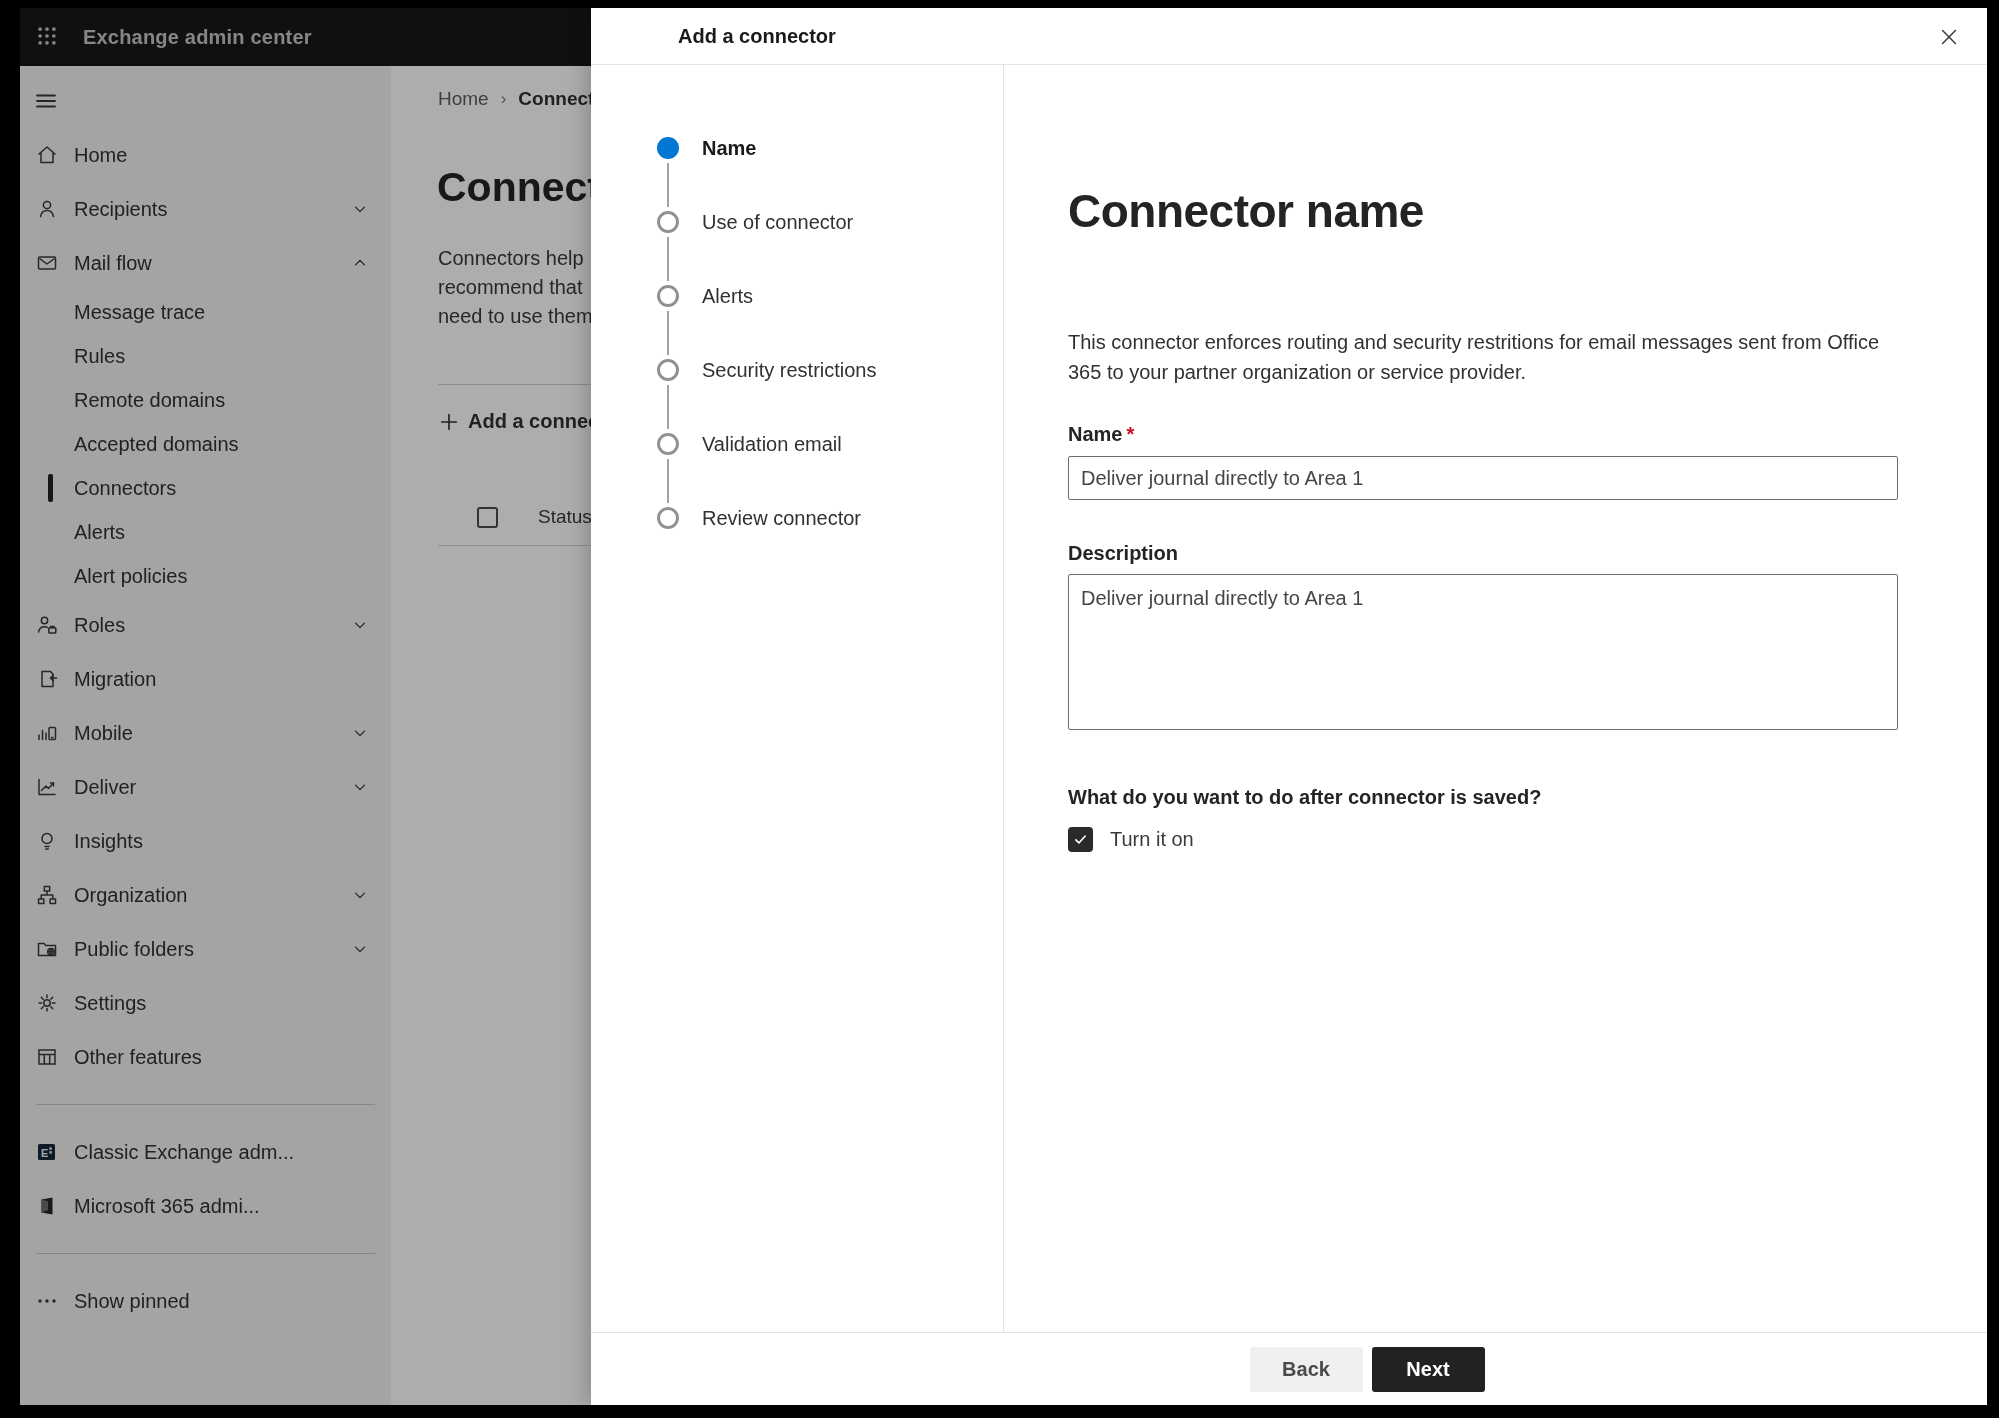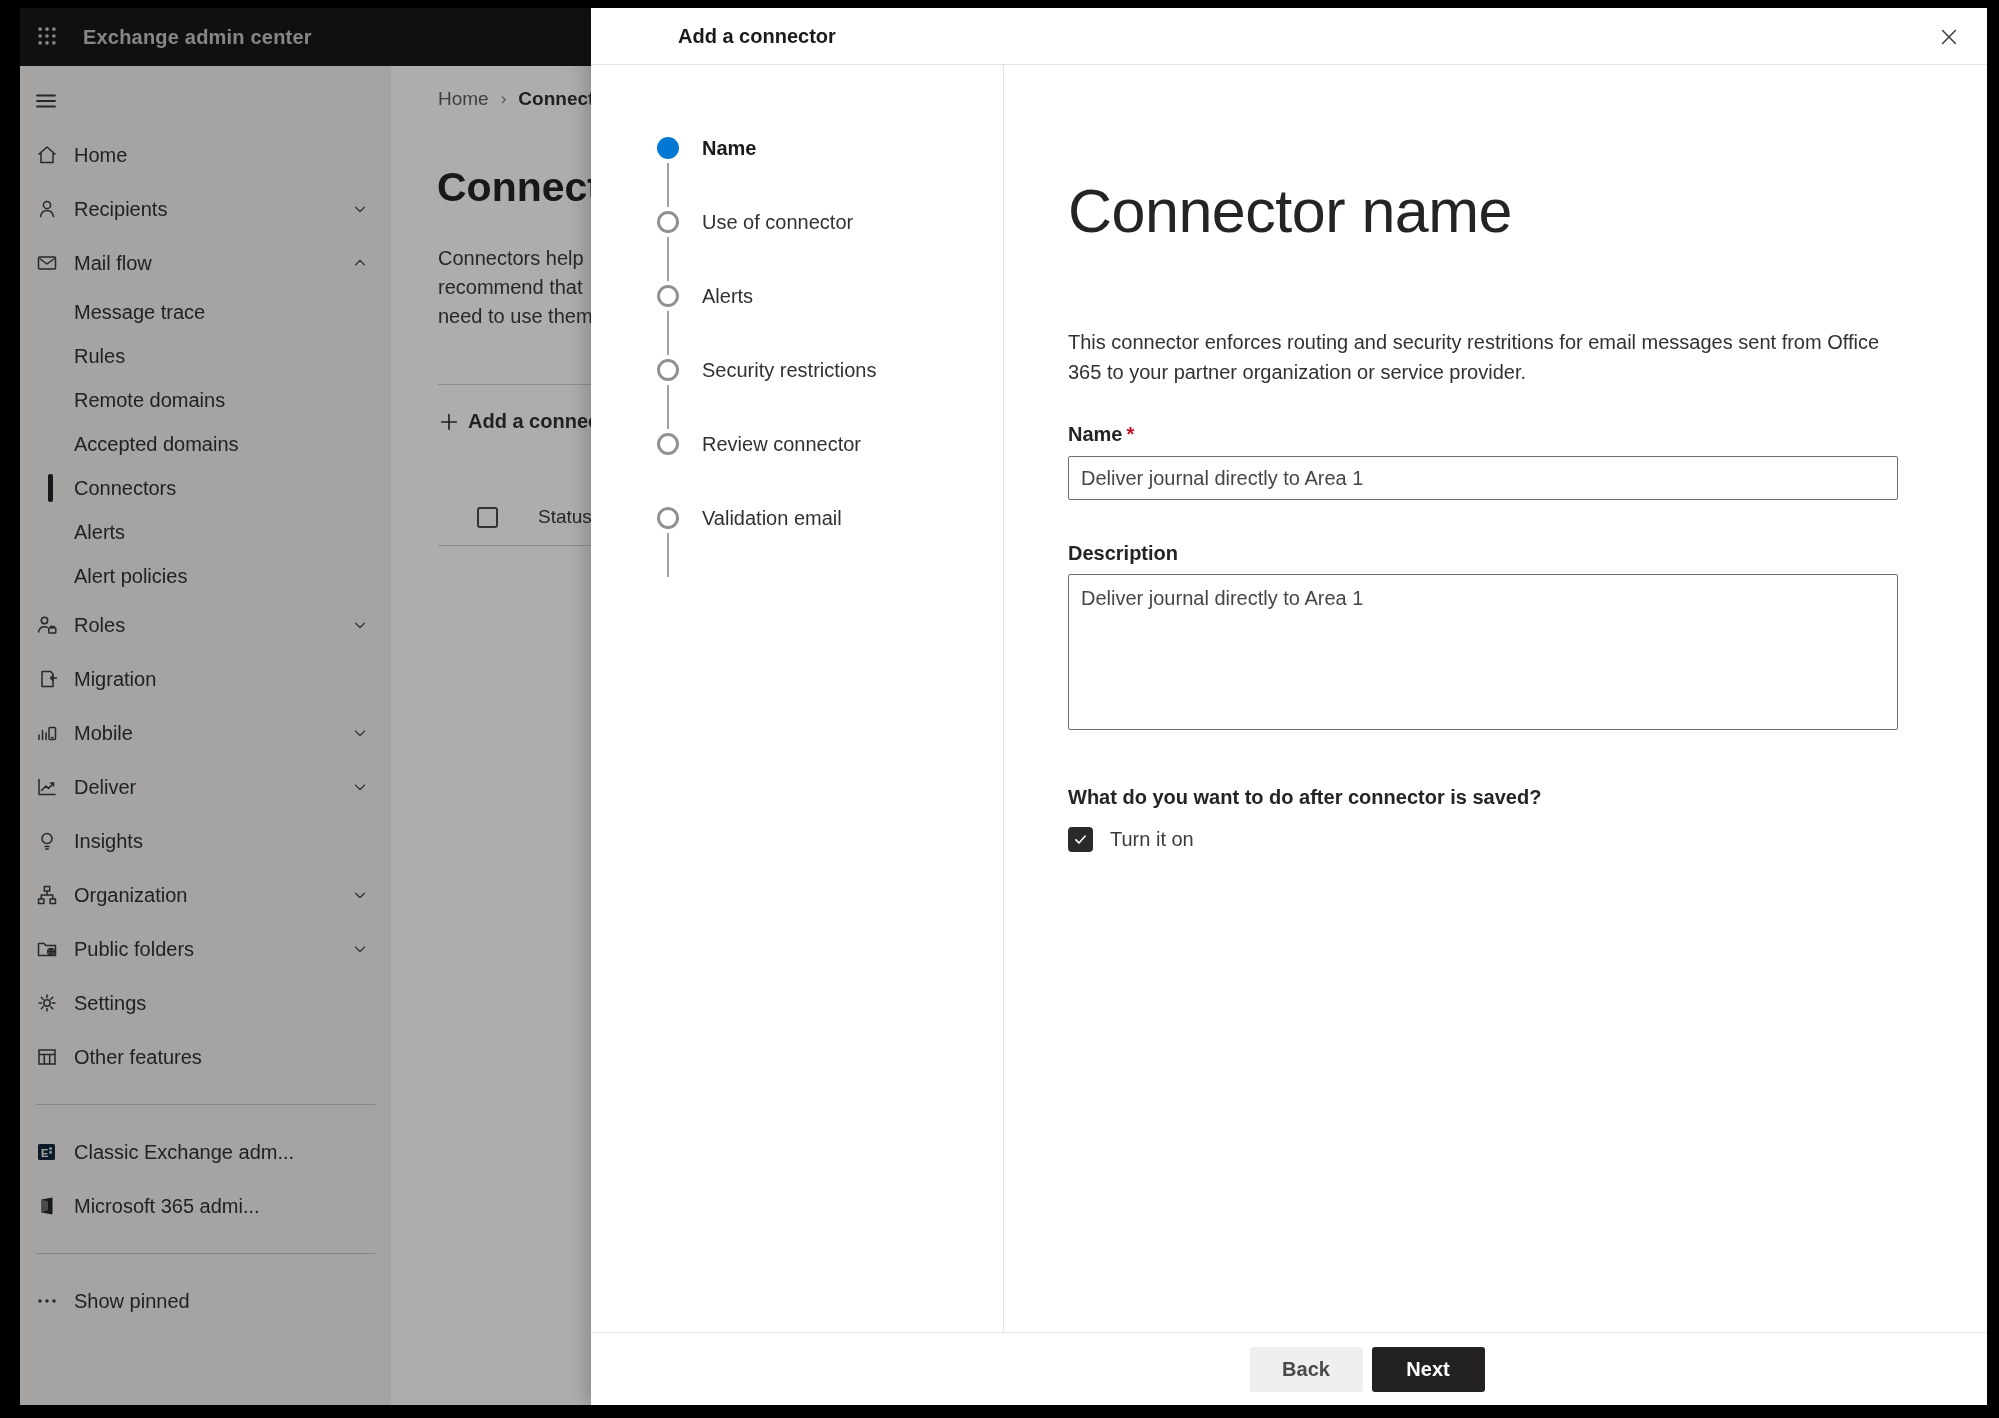--- a/index.html
+++ b/index.html
@@ -56,21 +56,21 @@
   .step-dot { width:22px; height:22px; border-radius:50%; flex:none; display:flex; align-items:center; justify-content:center; }
   .step-dot.completed, .step-dot.current { background:#0078d4; }
   .step-dot.completed svg { width:14px; height:14px; }
   .step-dot.upcoming { border:3px solid #919191; background:#fff; }
   .step-label { margin-left:23px; font-size:20px; color:#323130; white-space:nowrap; }
   .step.current .step-label { font-weight:700; color:#1b1a19; }
   .step-line { position:absolute; left:10px; top:52px; width:2px; height:44px; background:#a3a2a0; }
   .step-line.blue { left:9px; width:3px; background:#0078d4; }
 
   .content-col { flex:1; padding:0 80px 0 64px; overflow:hidden; }
-  .content-title { margin-top:118px; font-size:61px; font-weight:400; color:#242424; letter-spacing:-0.5px; line-height:56px; }
+  .content-title { margin-top:118px; font-size:46px; font-weight:700; color:#242424; letter-spacing:-0.5px; line-height:56px; }
   .content-desc { margin-top:88px; font-size:20px; color:#323130; line-height:30px; max-width:850px; }
   .field-label { margin-top:36px; font-size:20px; font-weight:700; color:#242424; }
   .req { color:#c50f1f; font-weight:700; margin-left:4px; }
   .name-input { display:block; margin-top:10px; width:830px; height:44px; border:1.5px solid #6e6d6b; border-radius:2px; font-family:"Liberation Sans", sans-serif; font-size:20px; color:#484644; padding:0 12px; background:#fff; }
   .desc-label { margin-top:42px; }
   .desc-textarea { display:block; margin-top:9px; width:830px; height:156px; border:1.5px solid #6e6d6b; border-radius:2px; font-family:"Liberation Sans", sans-serif; font-size:20px; color:#484644; padding:10px 12px; line-height:27px; resize:none; background:#fff; }
   .question { margin-top:56px; font-size:20px; font-weight:700; color:#242424; }
   .cbx-row { margin-top:18px; display:flex; align-items:center; cursor:pointer; }
   .cbx { width:25px; height:25px; border:2px solid #5a5957; border-radius:4px; background:#fff; display:flex; align-items:center; justify-content:center; }
   .cbx .check { display:none; }
@@ -370,26 +370,26 @@
             <span class="step-label">Alerts</span>
             <span class="step-line"></span>
           </div>
           <div class="step upcoming">
             <span class="step-dot upcoming"></span>
             <span class="step-label">Security restrictions</span>
             <span class="step-line"></span>
           </div>
           <div class="step upcoming">
             <span class="step-dot upcoming"></span>
-            <span class="step-label">Review connector</span>
+            <span class="step-label">Validation email</span>
+            <span class="step-line"></span>
           </div>
           <div class="step upcoming">
             <span class="step-dot upcoming"></span>
-            <span class="step-label">Validation email</span>
-            <span class="step-line"></span>
+            <span class="step-label">Review connector</span>
           </div>
         </div>
 
       <div class="content-col">
         <div class="content-title">Connector name</div>
         <div class="content-desc">This connector enforces routing and security restritions for email messages sent from Office 365 to your partner organization or service provider.</div>
 
         <div class="field-label">
           <span>Name</span><span class="req">*</span>
         </div>

